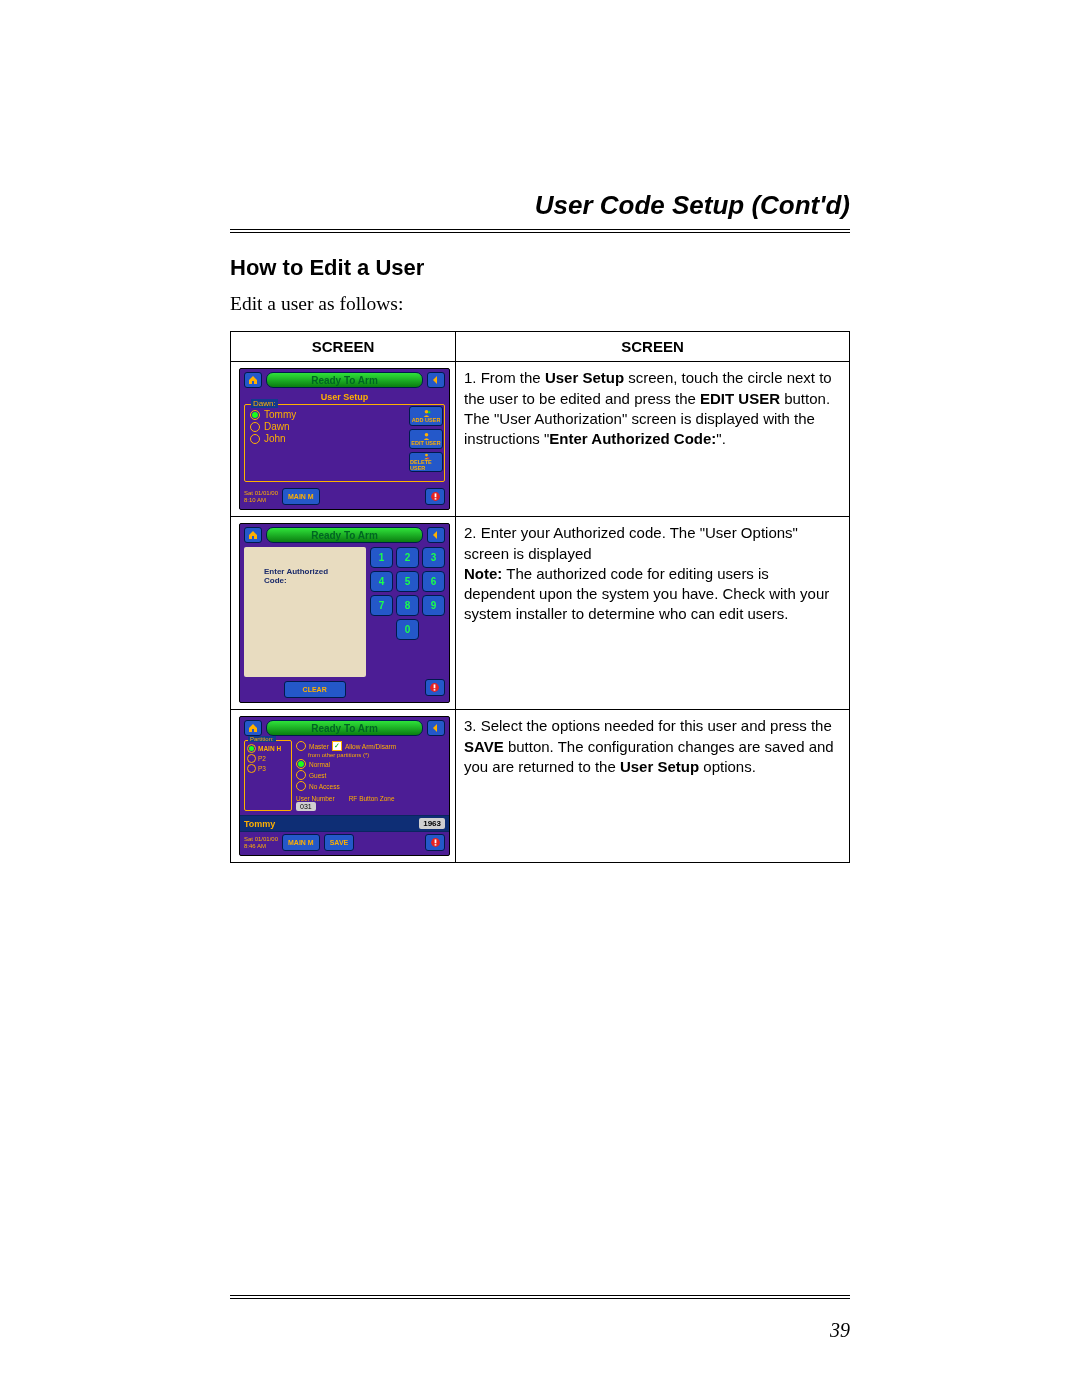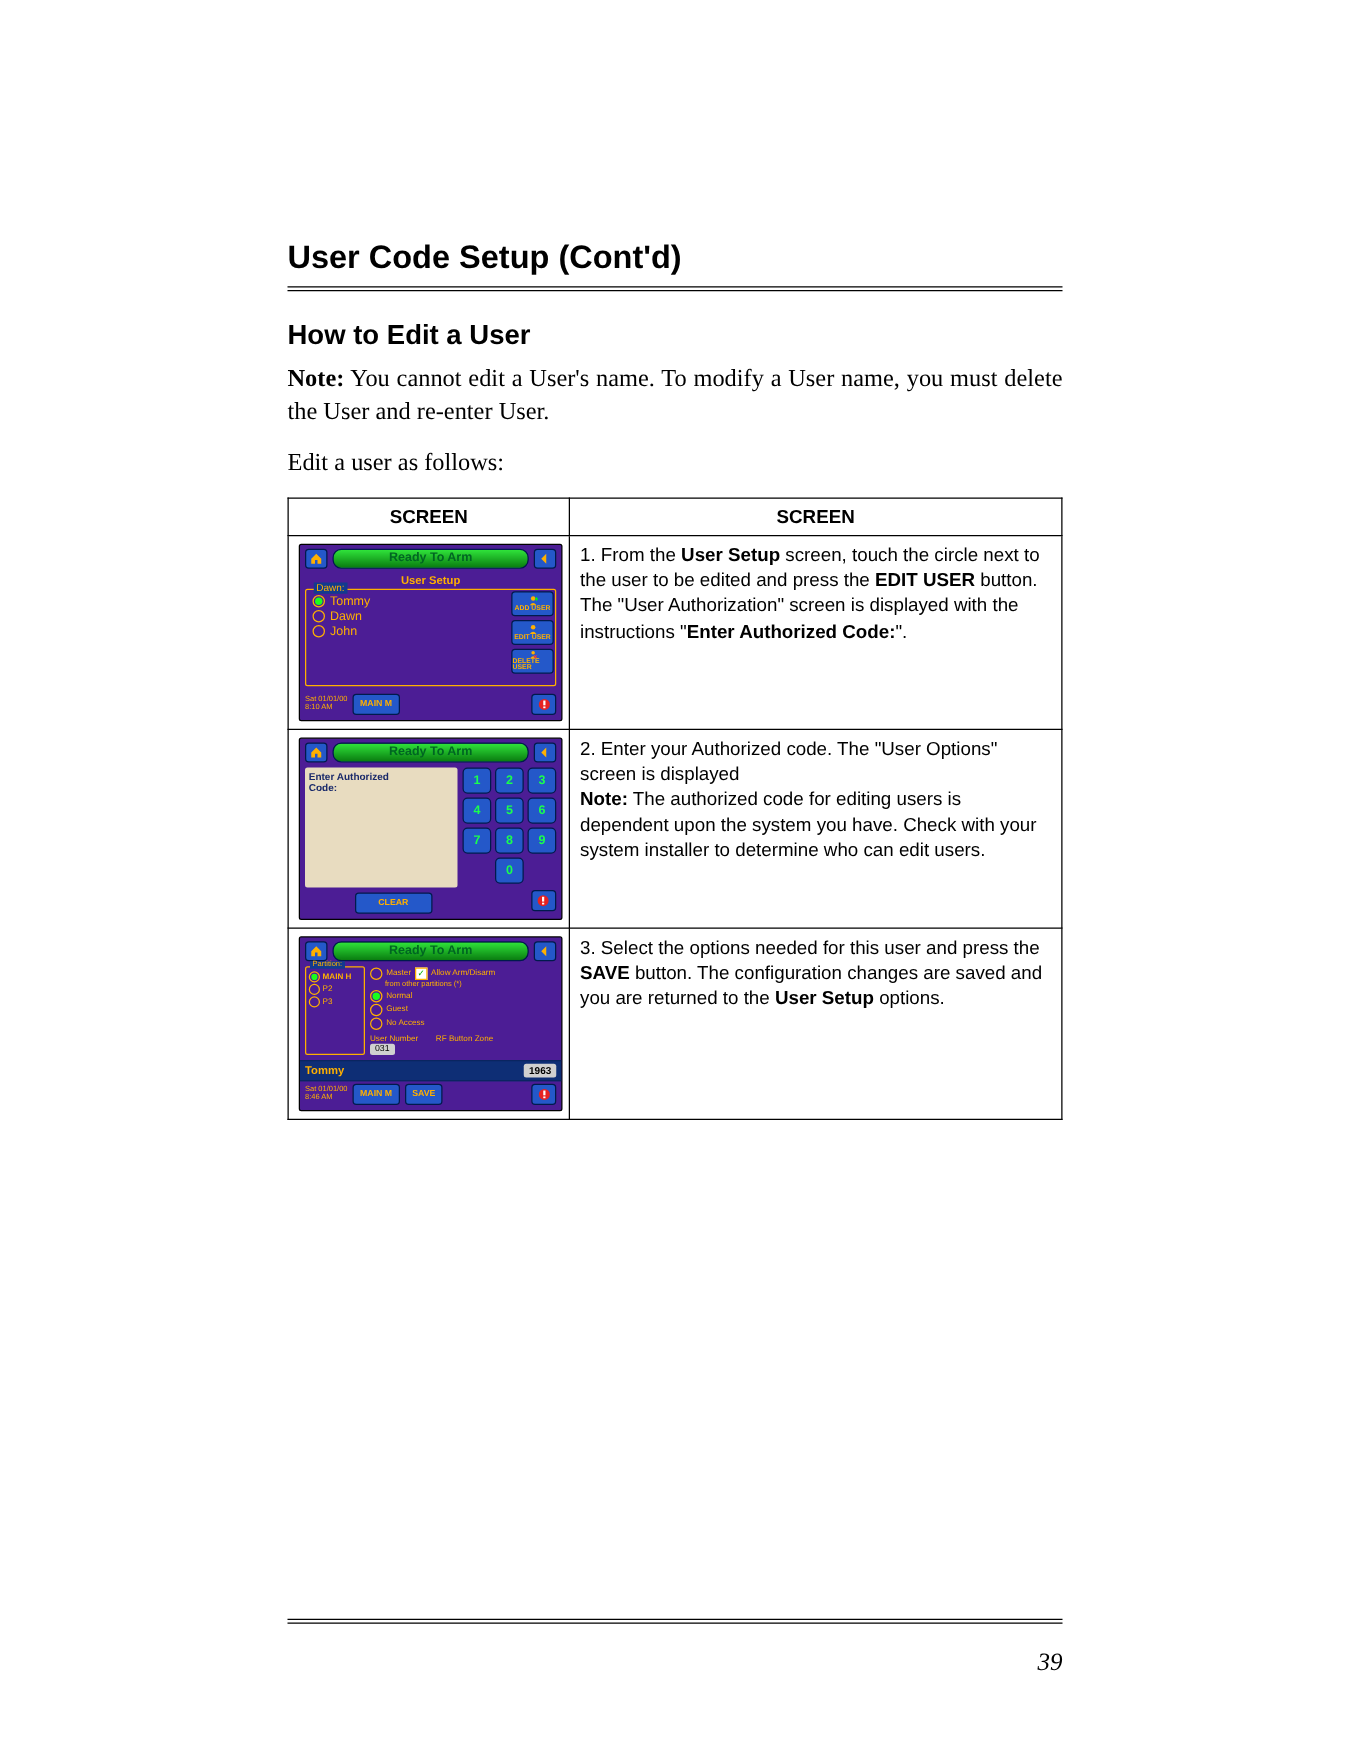--- a/index.html
+++ b/index.html
@@ -1,17 +1,17 @@
 <!DOCTYPE html>
 <html><head>
 <meta charset="utf-8">
 <style>
   body{margin:0;background:#fff;font-family:"Times New Roman",serif;color:#000;}
   .page{width:1080px;height:1397px;margin:0 auto;position:relative;box-sizing:border-box;padding:190px 230px 120px 230px;}
-  .chapter{font-weight:bold;font-size:26px;font-family:Arial,Helvetica,sans-serif;}
+  .chapter{font-style:italic;font-weight:bold;font-size:26px;text-align:right;font-family:Arial,Helvetica,sans-serif;}
   .hr-top{border:none;border-top:4px double #000;margin:8px 0 22px 0;}
   .h2{font-weight:bold;font-size:22px;margin:0 0 10px 0;font-family:Arial,Helvetica,sans-serif;}
   .body-text{font-size:19.5px;line-height:1.35;margin:0 0 14px 0;text-align:justify;}
   .body-text b{font-family:inherit;}
   table.instr{border-collapse:collapse;width:100%;table-layout:fixed;font-family:Arial,Helvetica,sans-serif;}
   table.instr th,table.instr td{border:1px solid #000;padding:6px 8px;vertical-align:top;font-size:15px;}
   table.instr th{text-align:center;font-weight:bold;background:#fff;}
   col.screen{width:225px;}
   .action-cell{line-height:1.35;}
   .action-cell .bold{font-weight:bold;}
@@ -34,21 +34,21 @@
   .dev-sidebtn{width:32px;height:18px;background:#2458c9;border:1px solid #001a4d;border-radius:3px;display:flex;flex-direction:column;align-items:center;justify-content:center;gap:0;}
   .dev-sidebtn svg{width:9px;height:9px;}
   .dev-sidebtn span{font-size:5.5px;color:#ffb000;line-height:1;font-weight:bold;}
   .dev-bottom{display:flex;align-items:center;gap:4px;padding:2px 4px 4px 4px;}
   .dev-time{flex:0 0 auto;color:#ffb000;font-size:6px;line-height:1.1;}
   .dev-btn{height:15px;border:1px solid #001a4d;border-radius:3px;background:#2458c9;color:#ffb000;font-size:7px;font-weight:bold;display:flex;align-items:center;justify-content:center;padding:0 5px;}
   .dev-panic{width:18px;height:15px;border:1px solid #001a4d;border-radius:3px;background:#2458c9;display:flex;align-items:center;justify-content:center;margin-left:auto;}
   .dev-panic svg{width:11px;height:11px;}
   
   .dev-row2{display:flex;gap:4px;}
-  .dev-prompt-box{flex:1;background:#e8dcc0;color:#1a2a6a;font-size:8px;padding:3px;border-radius:2px;min-height:90px;}
+  .dev-prompt-box{flex:1;background:#e8dcc0;color:#1a2a6a;font-size:8px;padding:20px;border-radius:2px;min-height:90px;}
   .dev-prompt-box b{display:block;}
   .keypad{display:grid;grid-template-columns:repeat(3,23px);grid-auto-rows:21px;gap:3px;}
   .key{border:1px solid #001a4d;border-radius:4px;background:#2458c9;color:#1aff4d;font-weight:bold;font-size:10px;display:flex;align-items:center;justify-content:center;}
   .key0{grid-column:2;}
   .dev-clear{width:50px;margin:4px auto 0 auto;}
   
   .opt-cols{display:flex;gap:4px;font-size:7px;}
   .opt-part{border:1px solid #ffb000;border-radius:2px;padding:2px 2px 4px 2px;min-width:42px;position:relative;}
   .opt-part-legend{position:absolute;top:-5px;left:3px;background:#133a8e;color:#ffb000;font-size:6px;padding:0 2px;}
   .opt-part-row{display:flex;align-items:center;gap:2px;color:#ffb000;margin:1px 0;font-size:6.5px;}
@@ -66,23 +66,20 @@
   .hr-bottom{border:none;border-top:4px double #000;position:absolute;left:230px;right:230px;bottom:90px;}
   .pagenum{position:absolute;right:230px;bottom:55px;font-style:italic;font-size:20px;}
 </style>
 </head>
 <body>
 
 <div class="page">
   <div class="chapter">User Code Setup (Cont'd)</div>
   <hr class="hr-top">
   <div class="h2">How to Edit a User</div>
-  <p class="body-text">
-    <b>Note:</b><span> You cannot edit a User's name. To modify a User name, you must delete the User and re-enter User.</span>
-  </p>
   <p class="body-text">Edit a user as follows:</p>
 
   <table class="instr">
     <colgroup>
         <col class="screen">
         <col>
       </colgroup>
     <tbody>
         <tr>
       <th>SCREEN</th>

